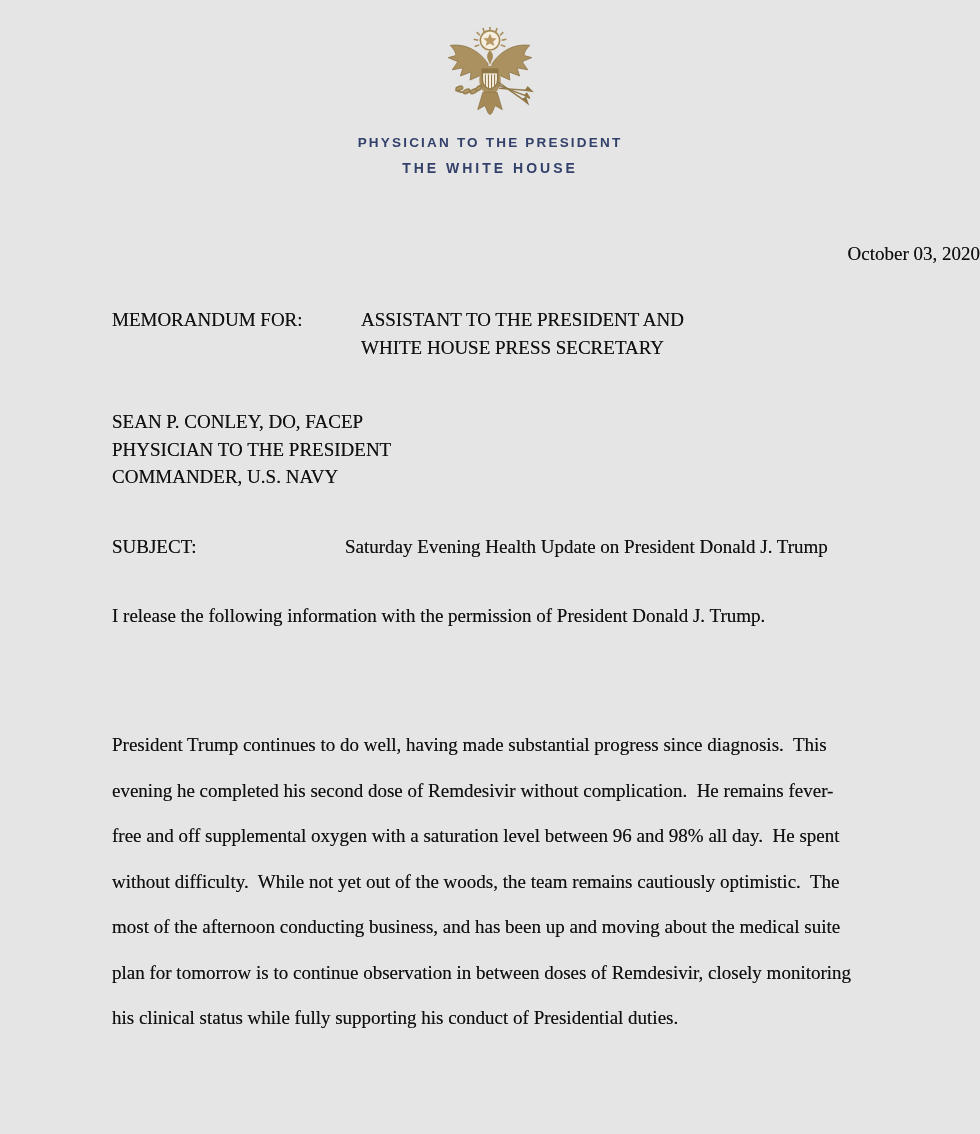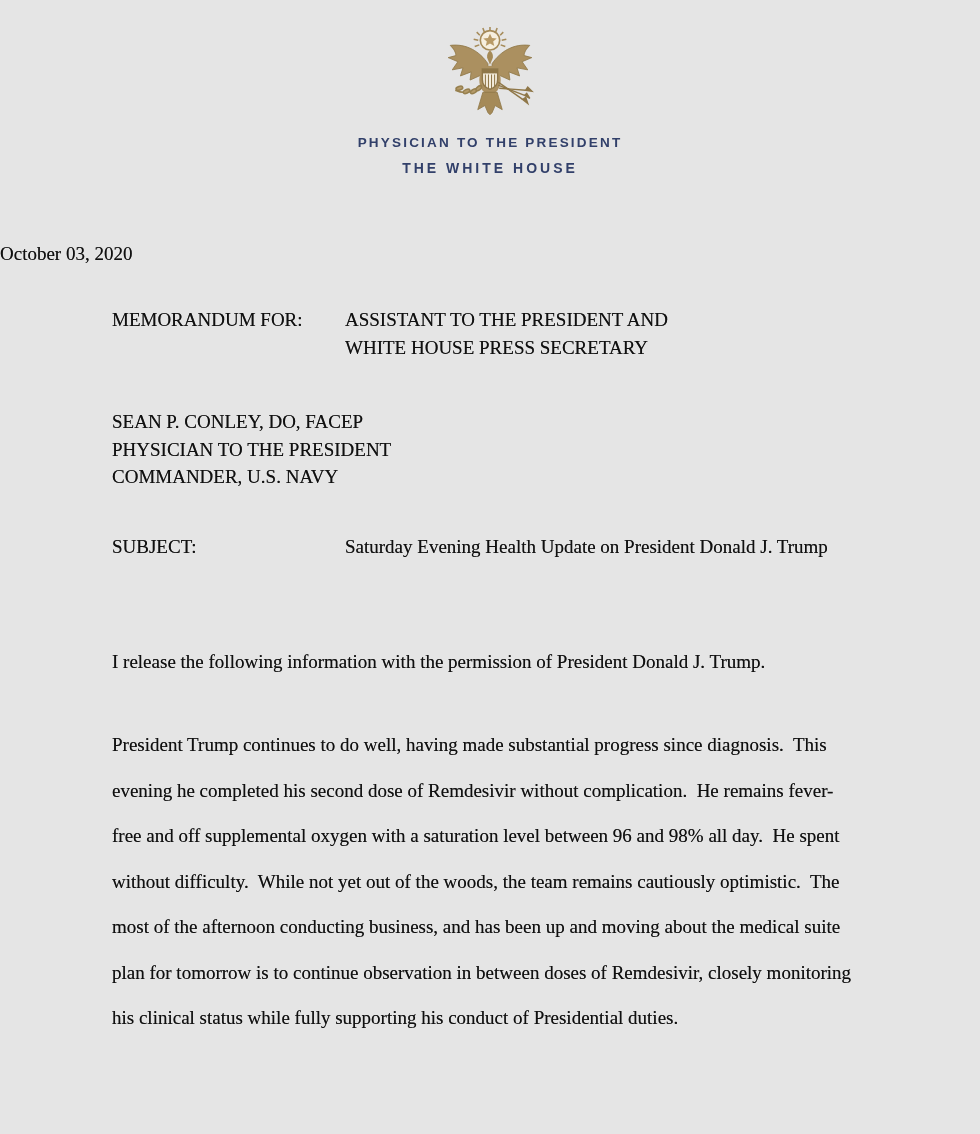--- a/index.html
+++ b/index.html
@@ -43,21 +43,21 @@
     font-size: 14px;
     font-weight: 600;
     letter-spacing: 3px;
     color: #32406a;
   }
   .doc-date {
     position: absolute;
     top: 243px;
     left: 0;
     width: 100%;
-    text-align: left;
+    text-align: right;
     font-size: 19px;
     text-shadow: 0 0 0.4px rgba(0,0,0,0.55);
   }
   .memo-row {
     position: absolute;
     left: 112px;
     display: flex;
     align-items: flex-start;
   }
   .memo-label {
@@ -67,32 +67,31 @@
     line-height: 27.5px;
     white-space: pre;
     text-shadow: 0 0 0.4px rgba(0,0,0,0.55);
   }
   .memo-value { font-size: 19px; }
   .memo-value div {
     line-height: 27.5px;
     white-space: pre;
     text-shadow: 0 0 0.4px rgba(0,0,0,0.55);
   }
-  .row-to      { top: 306px; }
+  .row-to      { top: 306px; gap: 16px; }
   .row-from    { top: 408px; }
   .row-subject { top: 501px; margin-top: 32px; }
   .intro-line {
     position: absolute;
     left: 112px;
     top: 602px;
     font-size: 19px;
     line-height: 28px;
     white-space: pre;
     text-shadow: 0 0 0.4px rgba(0,0,0,0.55);
-    margin-top: 46px;
   }
   .body-paragraph {
     position: absolute;
     left: 112px;
     top: 722px;
     width: 800px;
   }
   .body-line {
     font-size: 19px;
     line-height: 45.5px;

